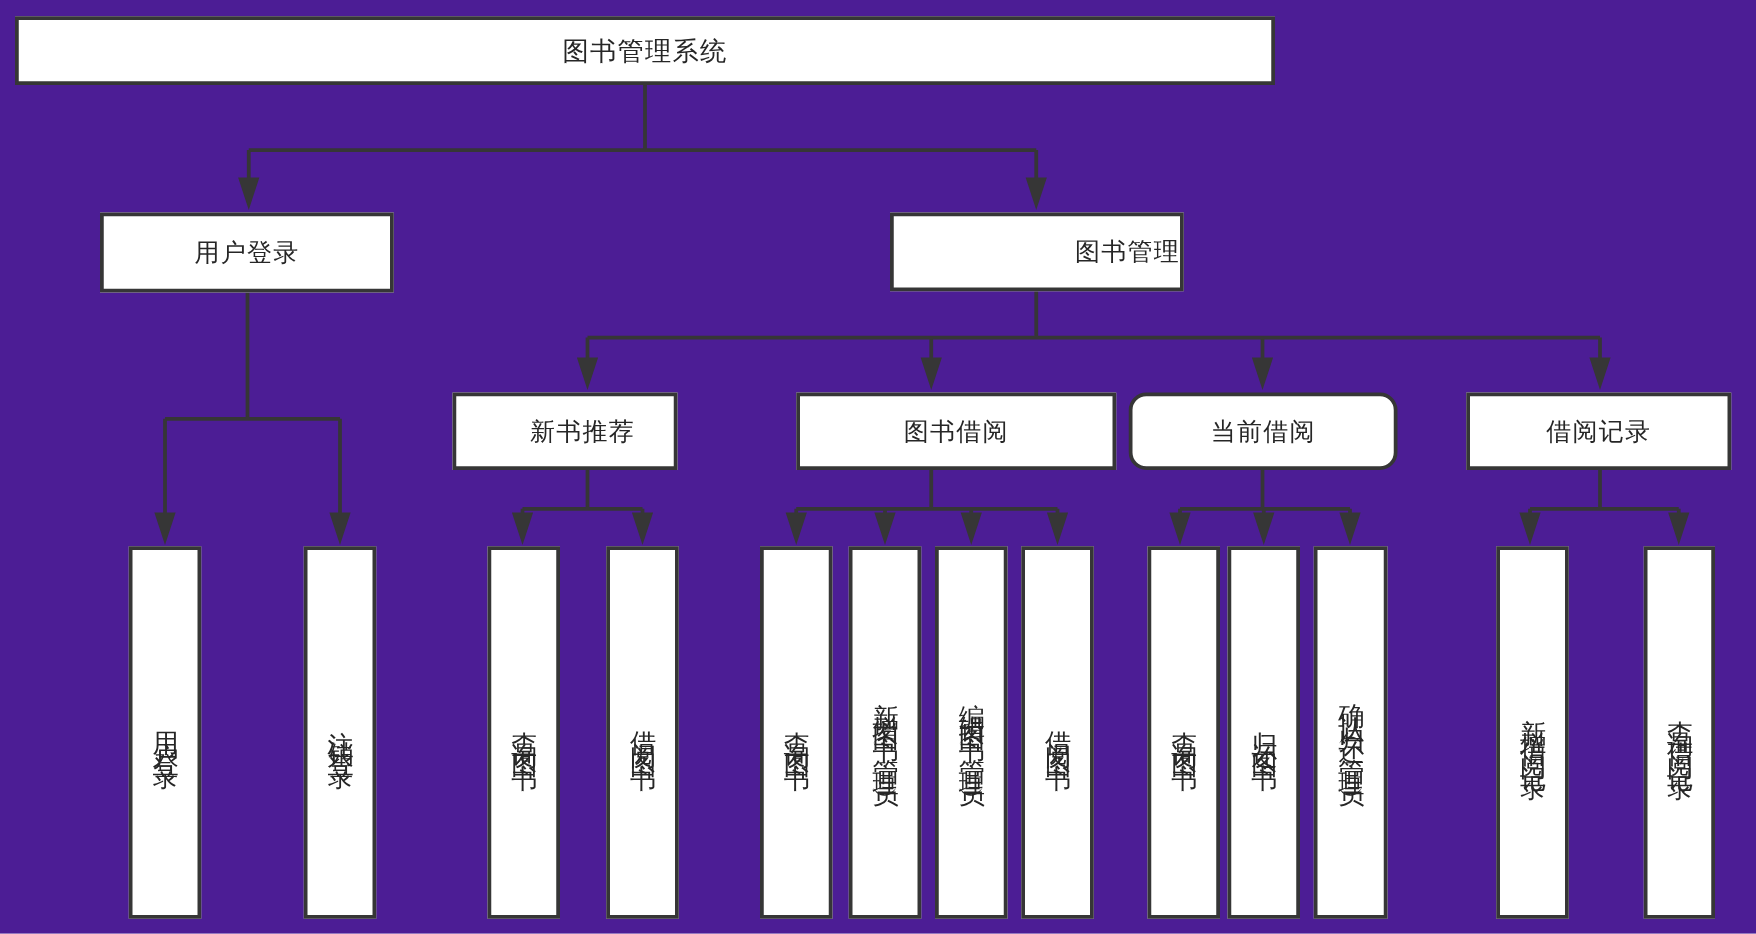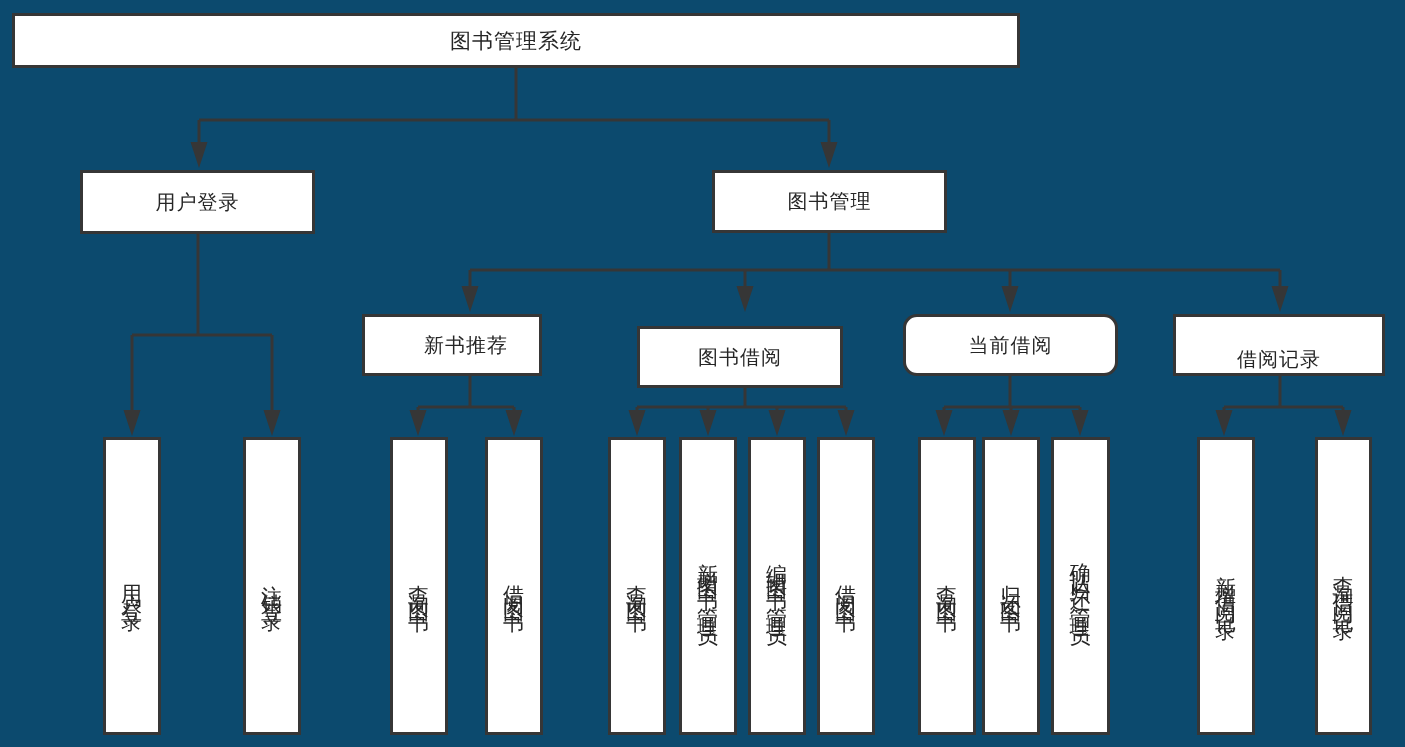--- a/index.html
+++ b/index.html
@@ -5,21 +5,21 @@
   html, body {
     margin: 0;
     padding: 0;
     background: #ffffff;
     font-family: "Liberation Sans", "DejaVu Sans", sans-serif;
   }
   #canvas {
     position: relative;
     width: 1405px;
     height: 747px;
-    background: #0c4a6e;
+    background: #4c1d95;
     overflow: hidden;
   }
   #connectors {
     position: absolute;
     left: 0; top: 0;
     width: 1405px; height: 747px;
   }
   .node, .vnode {
     position: absolute;
     box-sizing: border-box;
@@ -46,25 +46,25 @@
     bottom: 6px;
     font-size: 20px;
     color: rgba(158,158,158,0.9);
     letter-spacing: 1px;
     z-index: 10;
     white-space: nowrap;
   }
   
   .b-root          { left: 12px;   top: 13px;  width: 1008px; height: 55px; }
   .b-user-login    { left: 80px;   top: 170px; width: 235px;  height: 64px; }
-  .b-book-mgmt     { left: 712px;  top: 170px; width: 235px;  height: 63px; }
+  .b-book-mgmt     { left: 712px;  top: 170px; width: 235px;  height: 63px; justify-content: flex-end; }
   .b-new-book      { left: 362px;  top: 314px; width: 180px;  height: 62px; padding-left: 28px; }
-  .b-book-borrow   { left: 637px;  top: 314px; width: 206px;  height: 62px; margin-top: 12px; }
+  .b-book-borrow   { left: 637px;  top: 314px; width: 256px;  height: 62px; }
   .b-cur-borrow    { left: 903px;  top: 314px; width: 215px;  height: 62px; border-radius: 14px; }
-  .b-borrow-rec    { left: 1173px; top: 314px; width: 212px;  height: 62px; align-items: flex-end; }
+  .b-borrow-rec    { left: 1173px; top: 314px; width: 212px;  height: 62px; }
   .b-a1 { left: 103px;  top: 437px; width: 58px; height: 298px; }
   .b-a2 { left: 243px;  top: 437px; width: 58px; height: 298px; }
   .b-b1 { left: 390px;  top: 437px; width: 58px; height: 298px; }
   .b-b2 { left: 485px;  top: 437px; width: 58px; height: 298px; }
   .b-c1 { left: 608px;  top: 437px; width: 58px; height: 298px; }
   .b-c2 { left: 679px;  top: 437px; width: 58px; height: 298px; }
   .b-c3 { left: 748px;  top: 437px; width: 58px; height: 298px; }
   .b-c4 { left: 817px;  top: 437px; width: 58px; height: 298px; }
   .b-d1 { left: 918px;  top: 437px; width: 58px; height: 298px; }
   .b-d2 { left: 982px;  top: 437px; width: 58px; height: 298px; }

